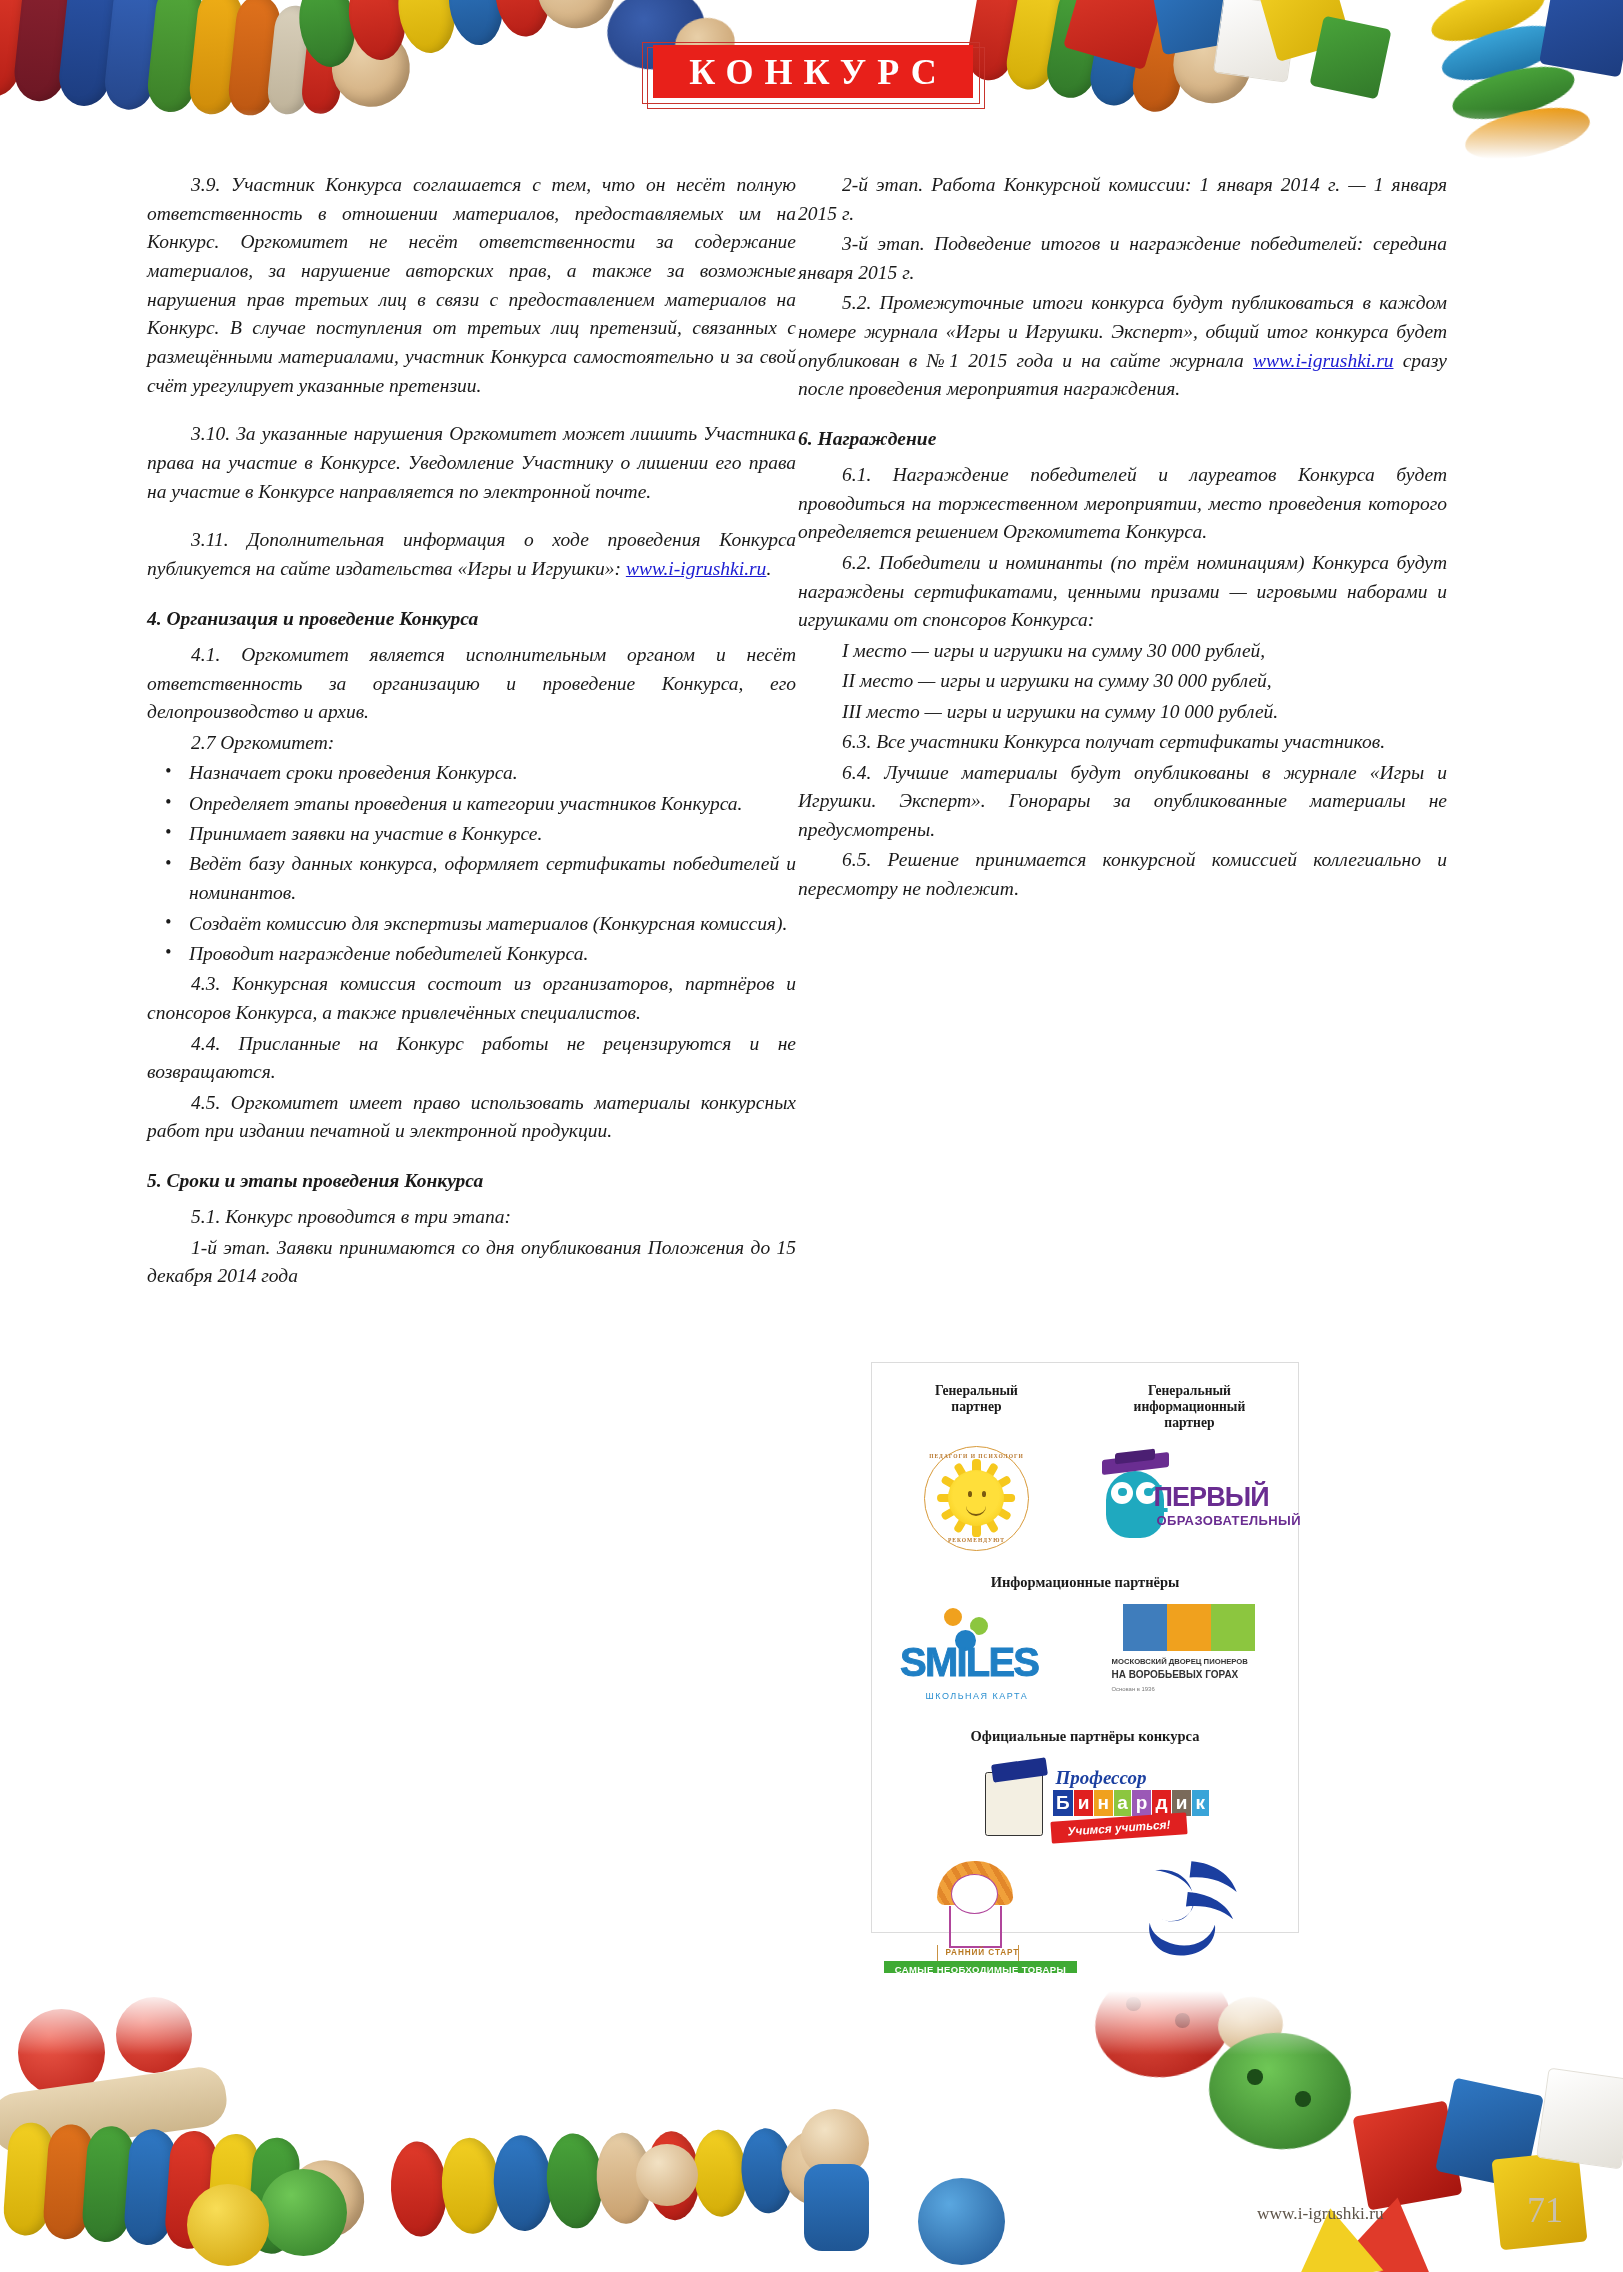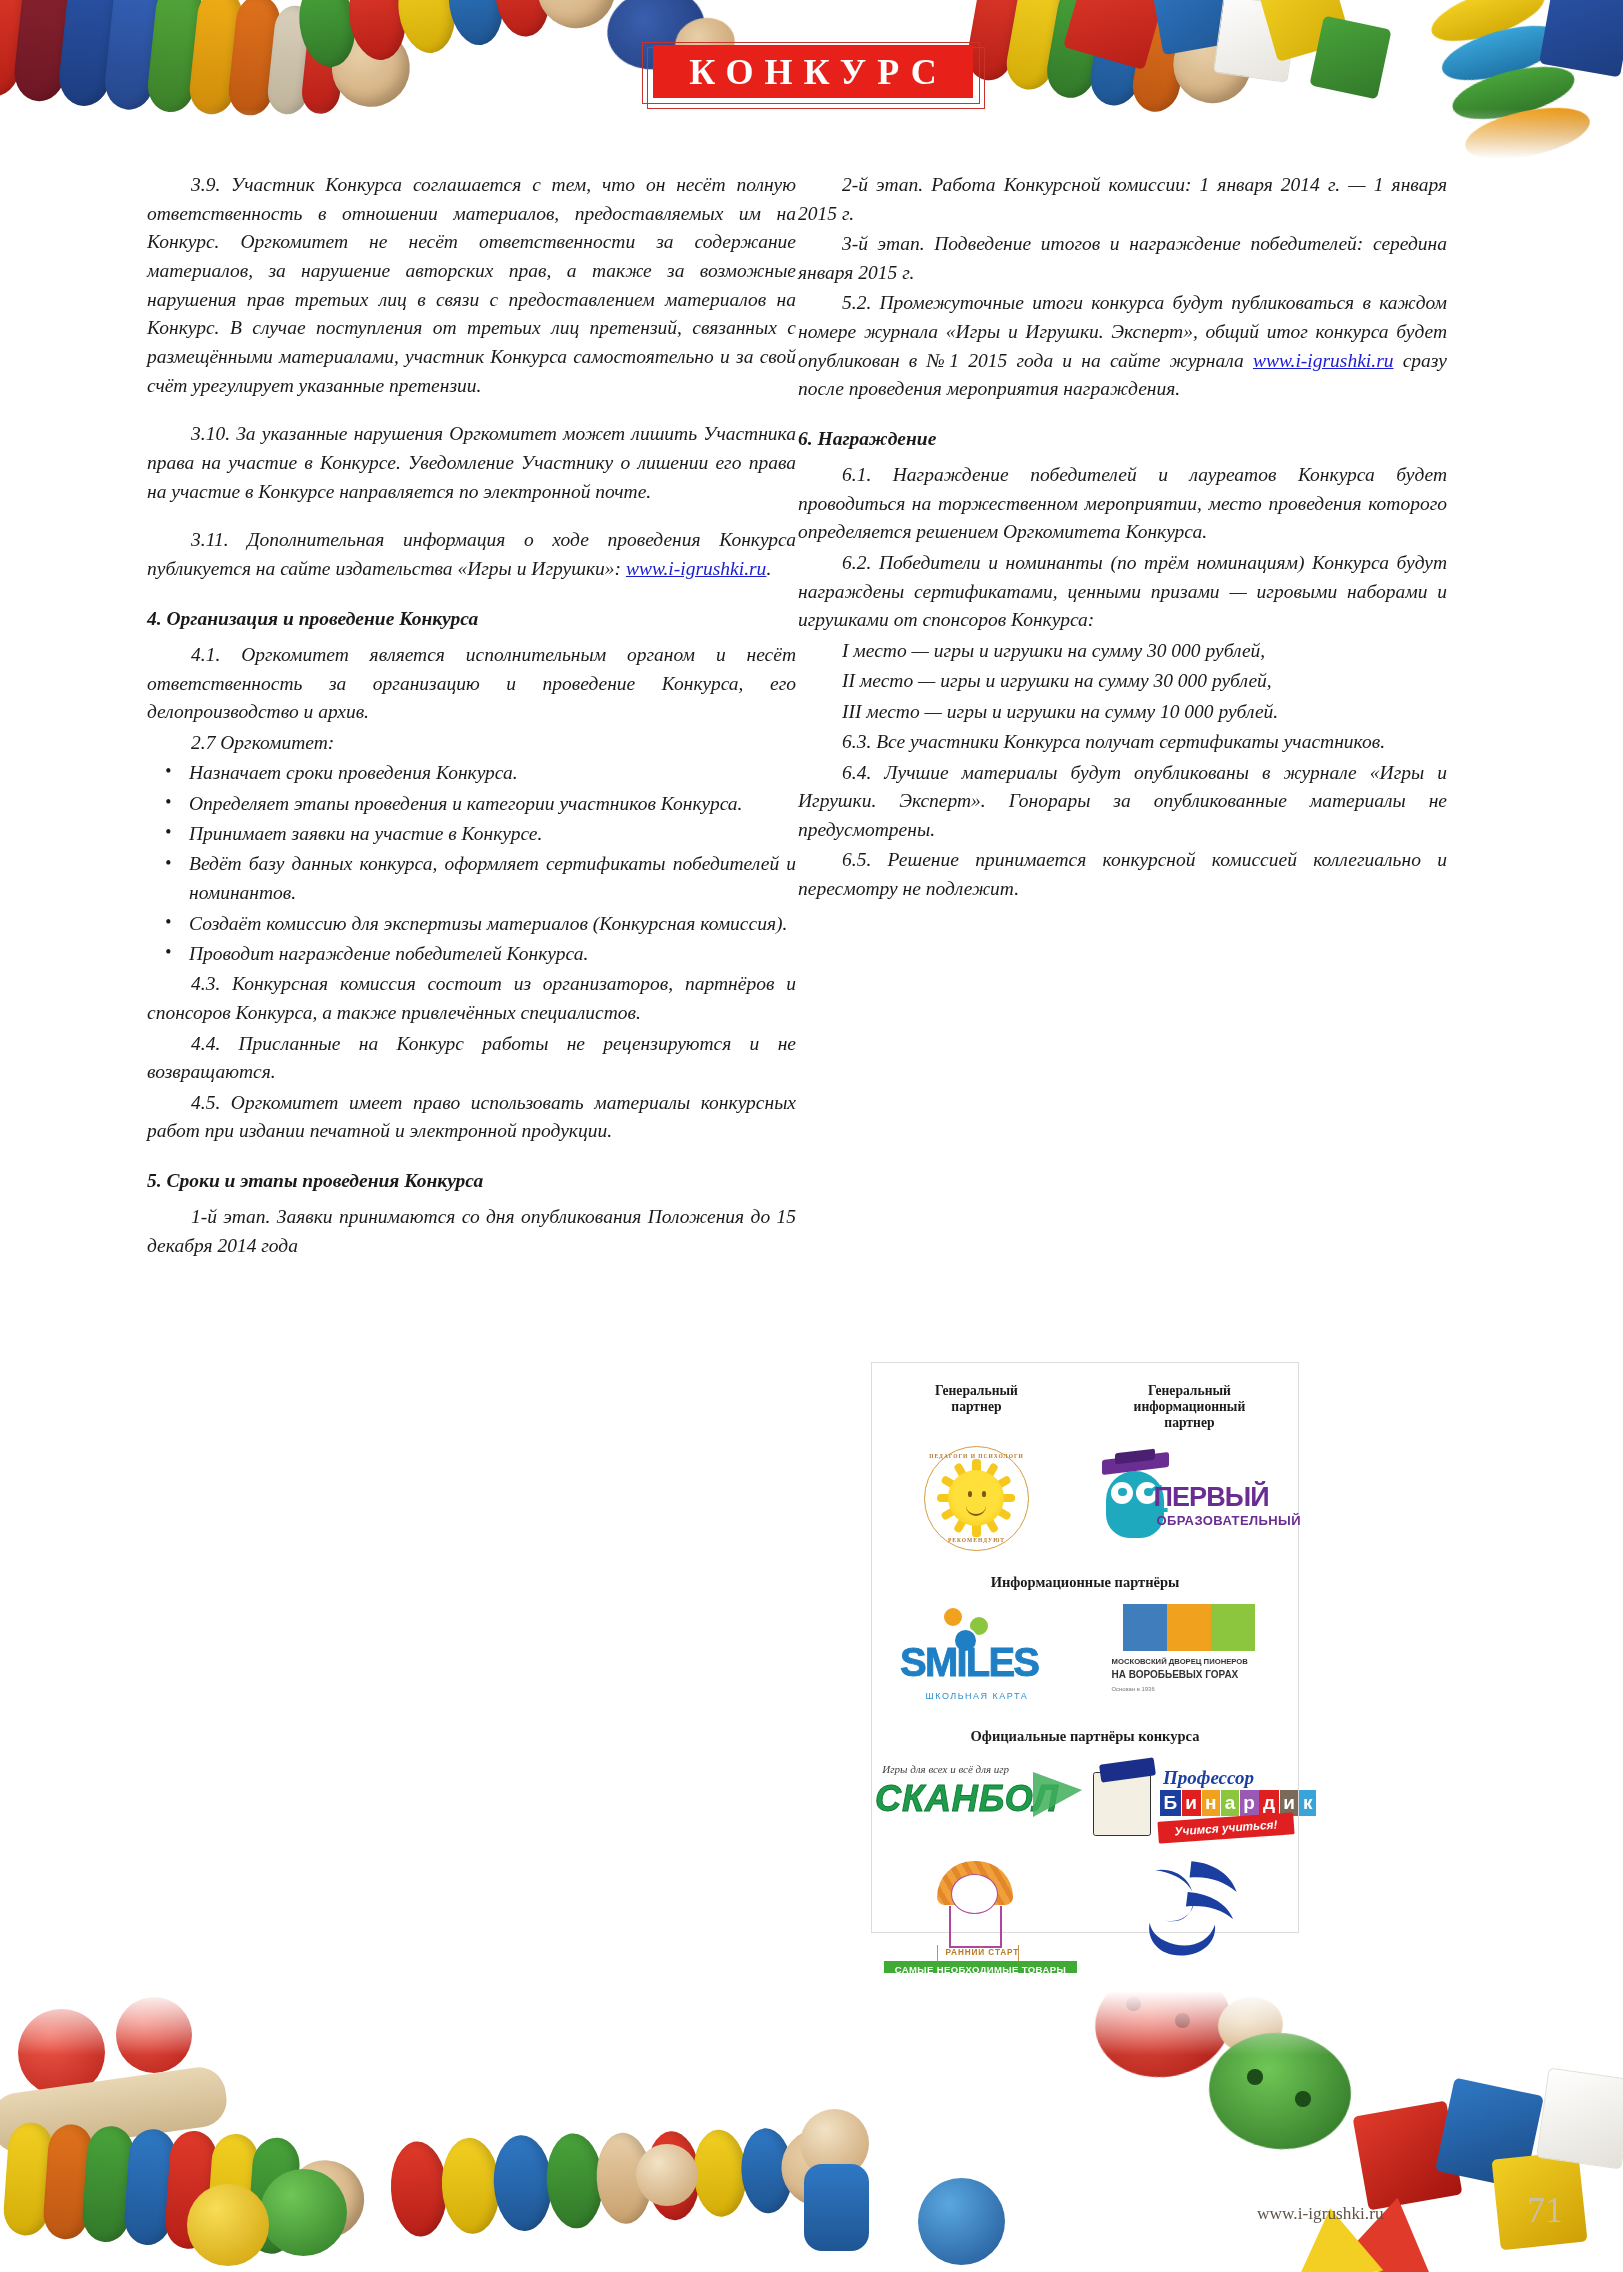--- a/index.html
+++ b/index.html
@@ -553,20 +553,21 @@
       <li>Создаёт комиссию для экспертизы материалов (Конкурсная комиссия).</li>
       <li>Проводит награждение победителей Конкурса.</li>
     </ul>
 
     <p>4.3. Конкурсная комиссия состоит из организаторов, партнёров и спонсоров Конкурса, а также привлечённых специалистов.</p>
     <p>4.4. Присланные на Конкурс работы не рецензируются и не возвращаются.</p>
     <p>4.5. Оргкомитет имеет право использовать материалы конкурсных работ при издании печатной и электронной продукции.</p>
 
     <h3 class="section">5. Сроки и этапы проведения Конкурса</h3>
 
+    <p>5.1. Конкурс проводится в три этапа:</p>
     <p>1-й этап. Заявки принимаются со дня опубликования Положения до 15 декабря 2014 года</p>
   </div>
 
   <div class="col right">
 
     <p>2-й этап. Работа Конкурсной комиссии: 1 января 2014 г. — 1 января 2015 г.</p>
     <p>3-й этап. Подведение итогов и награждение победителей: середина января 2015 г.</p>
 
     <p><span>5.2. Промежуточные итоги конкурса будут публиковаться в каждом номере журнала «Игры и Игрушки. Эксперт», общий итог конкурса будет опубликован в №1 2015 года и на сайте журнала </span><a class="link" href="#">www.i-igrushki.ru</a><span> сразу после проведения мероприятия награждения.</span></p>
 
@@ -653,27 +654,20 @@
           <div class="mdp-txt" style="top:53px; font-size:7.7px;">МОСКОВСКИЙ ДВОРЕЦ ПИОНЕРОВ</div>
           <div class="mdp-txt" style="top:65px; font-size:10px;">НА ВОРОБЬЕВЫХ ГОРАХ</div>
           <div class="mdp-txt" style="top:82px; font-size:5.9px; font-weight:normal; color:#777;">Основан в 1936</div>
         </div>
       </div>
     </div>
 
     <div class="p-head" style="margin-top:22px; font-size:14.5px;">Официальные партнёры конкурса</div>
 
     <div class="p-row" style="margin-top:16.4px; align-items:flex-start;">
-      <div style="width:244px; display:flex; justify-content:center;">
-        <div class="scanbol-logo">
-          <div class="scanbol-top">Игры для всех и всё для игр</div>
-          <div class="scanbol-word">СКАНБОЛ</div>
-          <div class="scanbol-tri"></div>
-        </div>
-      </div>
       <div style="width:229px; display:flex; justify-content:center;">
         <div class="binardik-logo">
           <div class="bin-book"></div>
           <div class="bin-cap"></div>
           <div class="bin-prof">Профессор</div>
           <div class="bin-letters">
             <span style="background:#1b3fa0;">Б</span>
               <span style="background:#e02020;">и</span>
               <span style="background:#f0a11e;">н</span>
               <span style="background:#8cc63f;">а</span>

